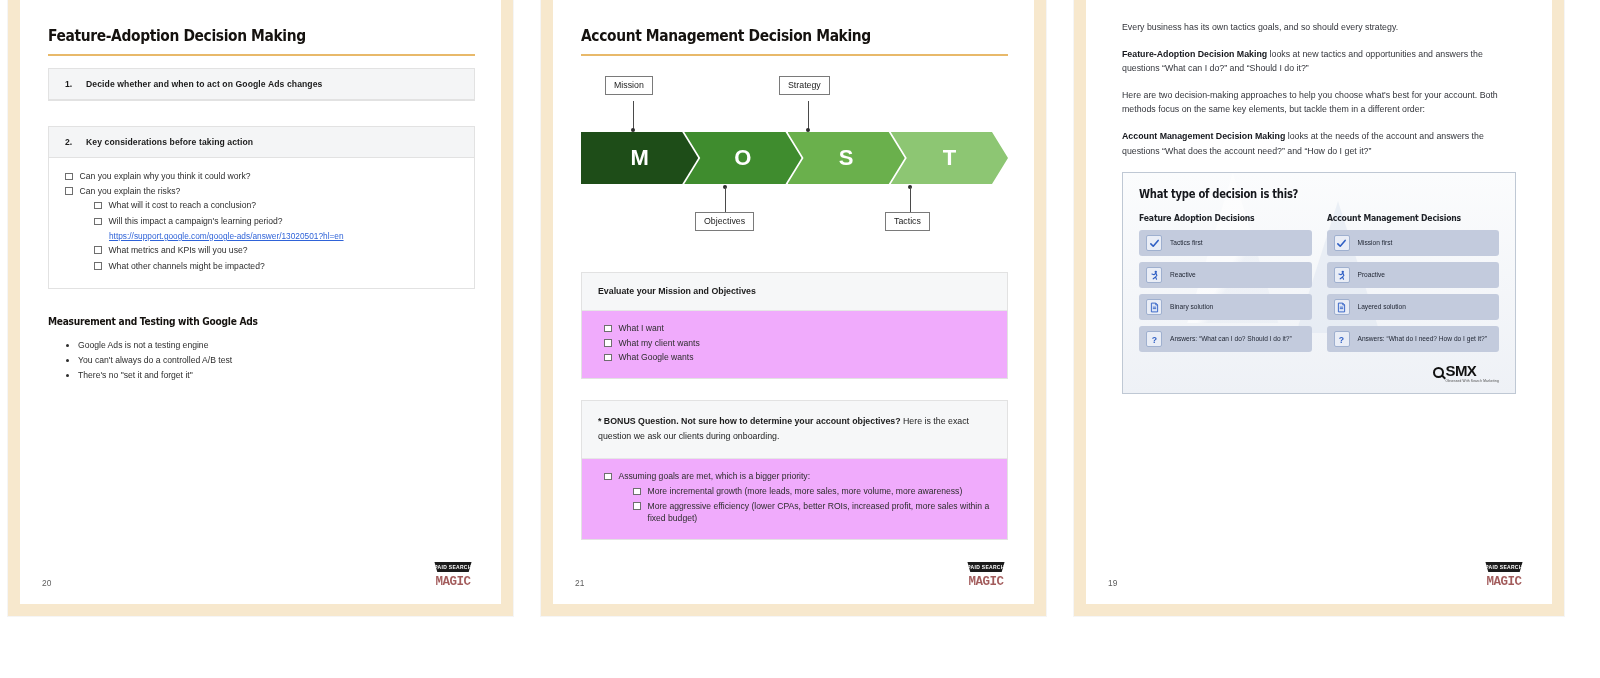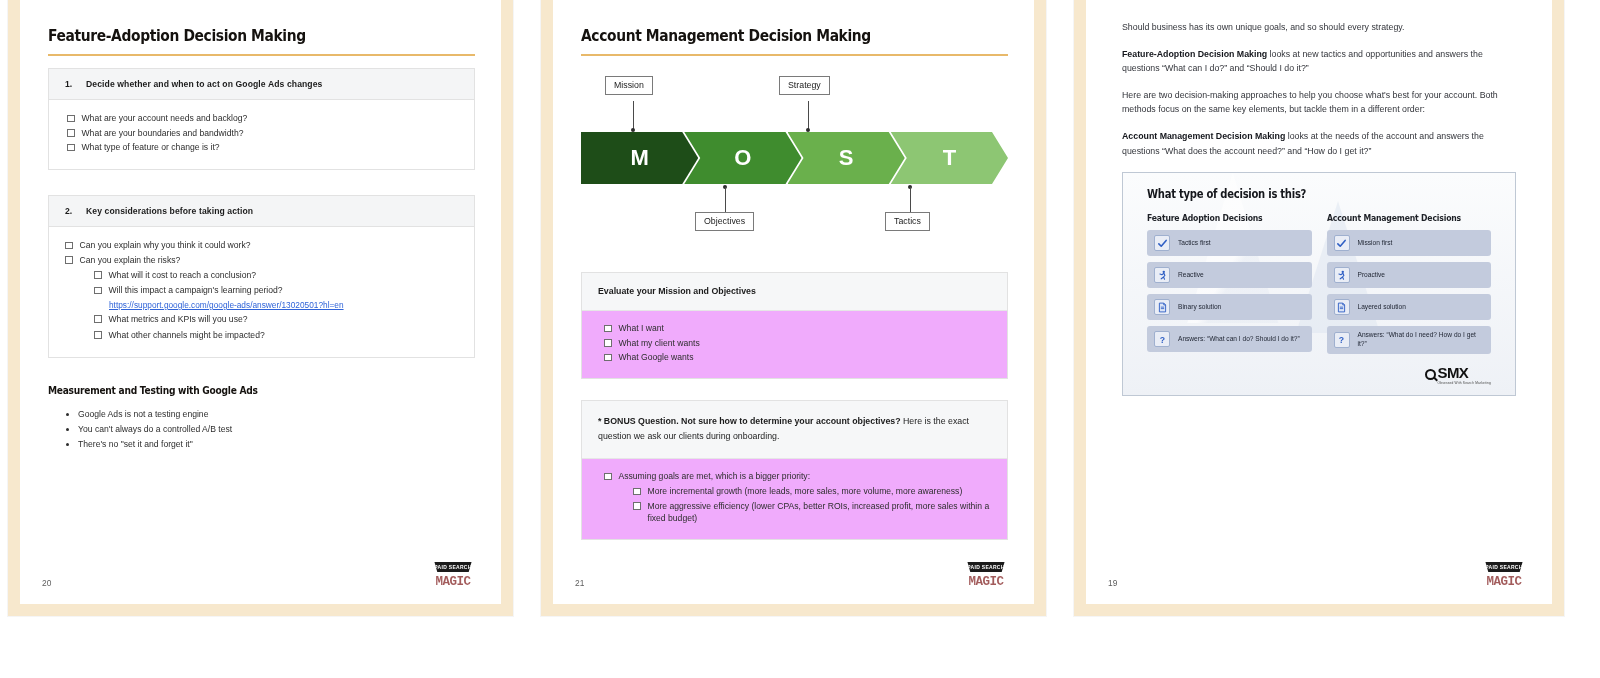--- a/index.html
+++ b/index.html
@@ -190,21 +190,21 @@
     line-height: 1.66;
     margin-bottom: 12px;
   }
   .prose p b { font-weight: 700; color:#14161c; }
 
   
   .graphic {
     position: relative;
     border: 1px solid #bfc8d4;
     background: linear-gradient(180deg, #fbfcfd 0%, #eef1f6 100%);
-    padding: 14px 24px 10px;
+    padding: 14px 16px 10px;
     overflow: hidden;
   }
   .graphic::before {
     content:"";
     position:absolute; top:-10px; left:30px;
     width: 190px; height: 160px;
     background:
       linear-gradient(120deg, rgba(255,255,255,0.85) 0 48%, rgba(224,230,240,0.5) 52% 100%);
     clip-path: polygon(18% 100%, 42% 6%, 66% 100%);
     opacity: .7;
@@ -296,34 +296,20 @@
   <div class="page page-a">
     <div class="page-inner">
       <div style="padding:58px 26px 0 28px;">
         <div class="slide-title">Feature-Adoption Decision Making</div>
         <div class="rule-gold"></div>
 
         <div class="card" style="margin-top:12px;">
           <div class="card-head">
             <span class="card-num">1.</span>
             <span class="card-head-label">Decide whether and when to act on Google Ads changes</span>
-          </div>
-          <div class="card-body">
-            <div class="chk">
-              <span class="box"></span>
-              <span class="chk-txt">What are your account needs  and backlog?</span>
-            </div>
-            <div class="chk">
-              <span class="box"></span>
-              <span class="chk-txt">What are your boundaries and bandwidth?</span>
-            </div>
-            <div class="chk">
-              <span class="box"></span>
-              <span class="chk-txt">What  type of feature or change is it?</span>
-            </div>
           </div>
         </div>
 
         <div class="card" style="margin-top:25px;">
           <div class="card-head">
             <span class="card-num">2.</span>
             <span class="card-head-label">Key considerations before taking action</span>
           </div>
           <div class="card-body" style="padding-left:16px;">
             <div class="chk">
@@ -459,21 +445,21 @@
           <span class="logo-bottom">MAGIC</span>
         </span>
       </div>
     </div>
   </div>
 
   <div class="page page-c">
     <div class="page-inner">
       <div style="padding:52px 36px 0 36px;">
         <div class="prose">
-          <p>Should business has its own unique goals, and so should every strategy.</p>
+          <p>Every business has its own tactics goals, and so should every strategy.</p>
           <p><b>Feature-Adoption Decision Making</b><span> looks at new tactics and opportunities and answers the questions “What can I do?” and “Should I do it?”</span></p>
           <p>Here are two decision-making approaches to help you choose what's best for your account. Both methods focus on the same key elements, but tackle them in a different order:</p>
           <p><b>Account Management Decision Making</b><span> looks at the needs of the account and answers the questions “What does the account need?” and “How do I get it?”</span></p>
         </div>
 
         <div class="graphic" style="margin-top:14px;">
           <div class="graphic-title">What type of decision is this?</div>
           <div class="cols">
 
             <div class="col">

